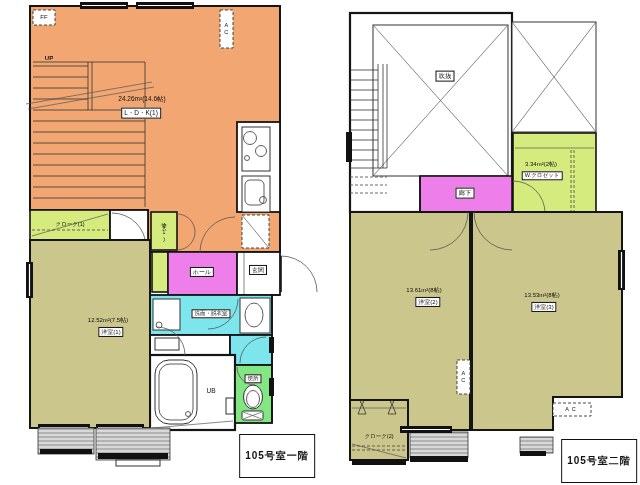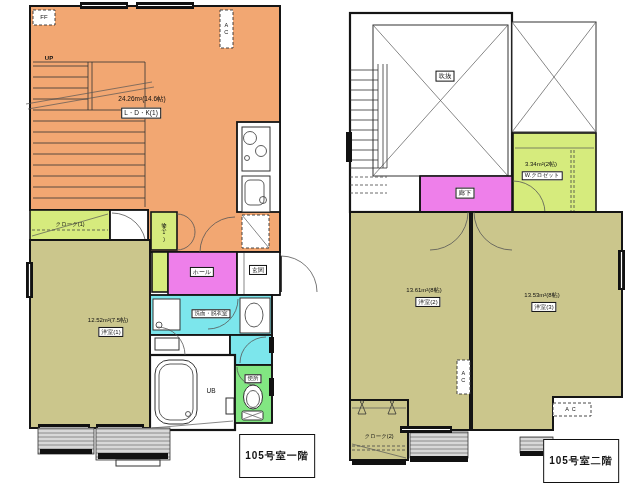--- a/index.html
+++ b/index.html
@@ -275,15 +275,15 @@
 <div class="txt" style="left:541px;top:165px;">3.34m²(2帖)</div>
 <div class="tag small" style="left:542px;top:176px;">W.クロゼット</div>
 <div class="tag" style="left:465px;top:193px;font-size:6.5px;">廊下</div>
 <div class="txt" style="left:424px;top:291px;">13.61m²(8帖)</div>
 <div class="tag" style="left:428px;top:302px;">洋室(2)</div>
 <div class="txt" style="left:542px;top:296px;">13.53m²(8帖)</div>
 <div class="tag" style="left:544px;top:307px;">洋室(3)</div>
 <div class="txt" style="left:379px;top:436px;font-size:5.5px;">クローク(2)</div>
 <div class="txt" style="left:572px;top:409px;font-size:5.5px;letter-spacing:3px;">AC</div>
 <div class="txt vtxt" style="left:463px;top:377px;font-size:5.5px;">AC</div>
-<div class="title-tag" style="left:581px;top:461px;">105号室二階</div>
+<div class="title-tag" style="left:599px;top:461px;">105号室二階</div>
 
 </div>
 
 </body></html>

